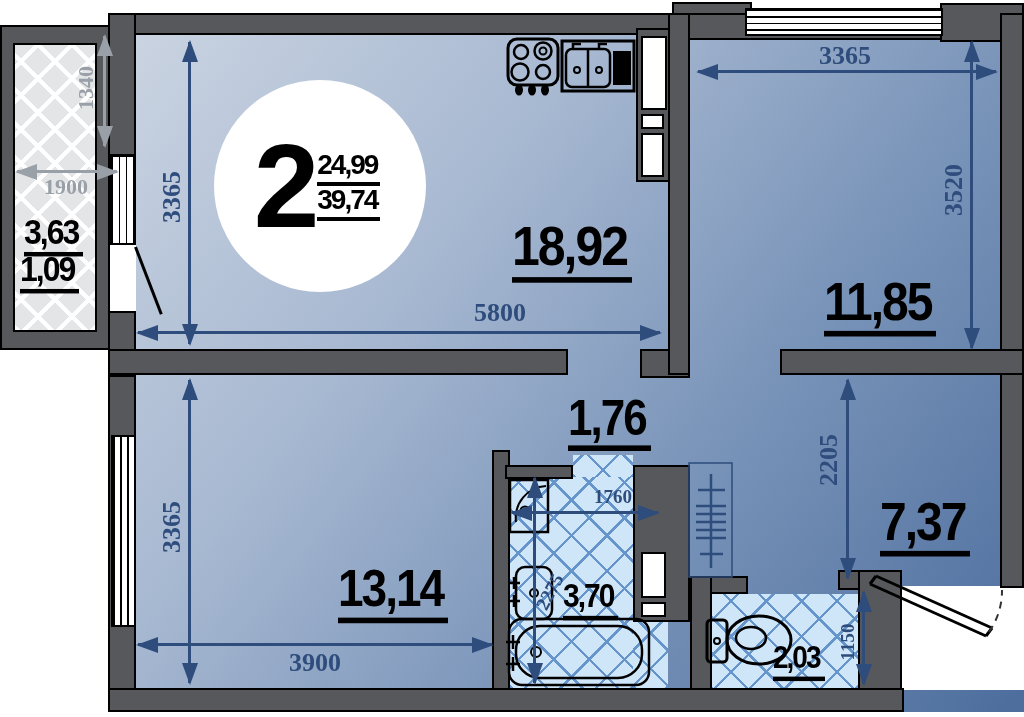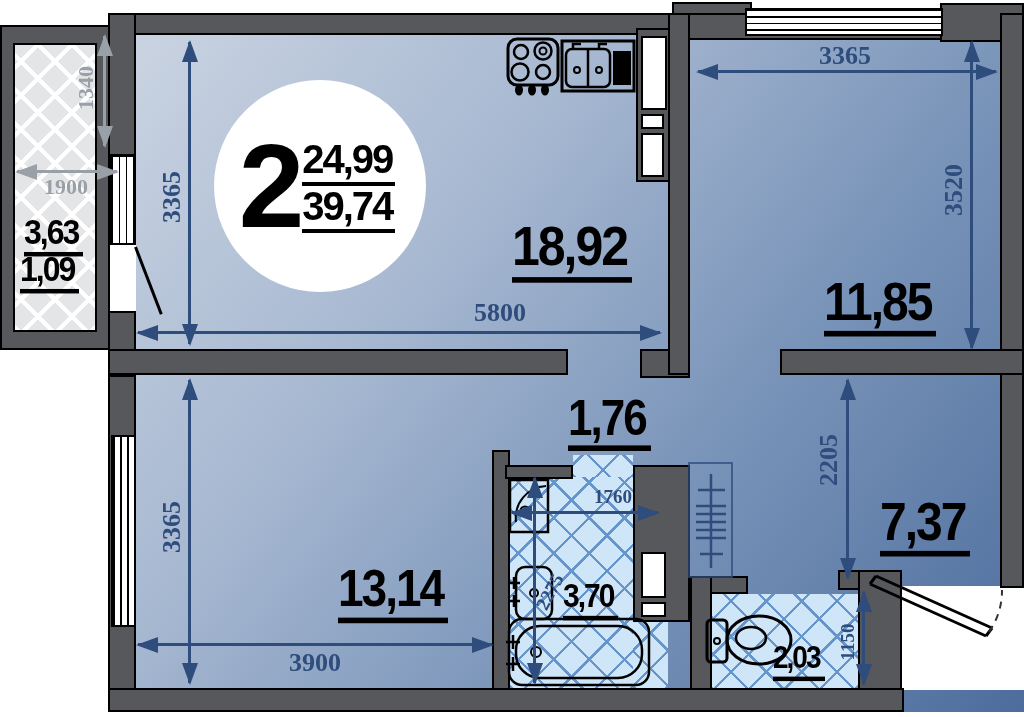--- a/index.html
+++ b/index.html
@@ -51,21 +51,21 @@
   .dim.gray{color:#9aa0a8;font-size:22px;}
   
   .area{position:absolute;font-family:"Liberation Sans",sans-serif;font-weight:bold;color:#000;
         letter-spacing:-2px;line-height:0.95;white-space:nowrap;
         border-bottom:5px solid #000;padding:0 5px 3px 0;transform:scale(1,1.12);transform-origin:left top;}
   
   #badge{left:214px;top:80px;width:212px;height:212px;background:#fff;border-radius:50%;
          display:flex;align-items:center;justify-content:center;}
   #badge .num{font-size:118px;font-weight:bold;letter-spacing:-6px;line-height:1;margin:0 4px 0 -6px;color:#000;}
   #badge .col{display:flex;flex-direction:column;align-items:flex-start;}
-  #badge .col span{font-size:40px;font-weight:bold;letter-spacing:-2px;line-height:1.02;
+  #badge .col span{font-size:28px;font-weight:bold;letter-spacing:-2px;line-height:1.02;
                    border-bottom:4px solid #000;padding:0 3px 2px 0;color:#000;}
   
   .leaf{position:absolute;width:3px;background:#000;transform-origin:top center;}
   svg{display:block;}
 </style>
 </head>
 <body>
 
 <div id="plan">
 

